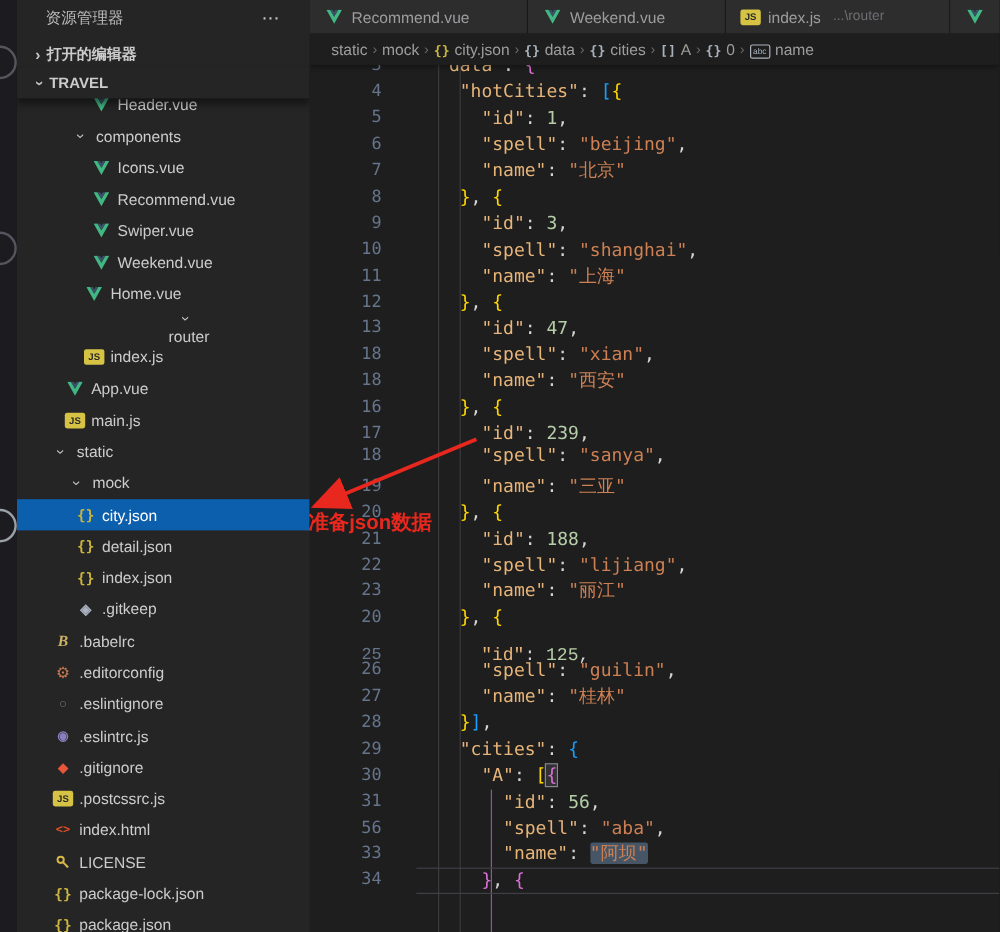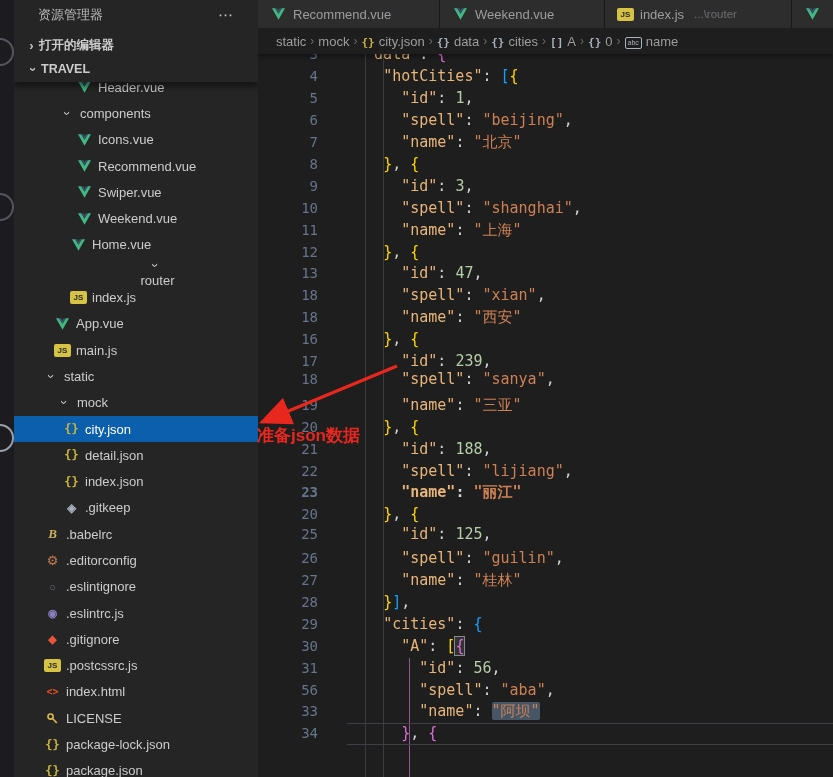--- a/index.html
+++ b/index.html
@@ -444,29 +444,29 @@
           <span class="codetxt"><span class="tk-w">    </span><span class="tk-b1">}</span><span class="tk-p">, </span><span class="tk-b1">{</span></span>
         </div>
         <div class="line" style="top: 384.6px;">
           <span class="gut">21</span>
           <span class="codetxt"><span class="tk-w">      </span><span class="tk-k">"id"</span><span class="tk-p">: </span><span class="tk-n">188</span><span class="tk-p">,</span></span>
         </div>
         <div class="line" style="top: 406.5px;">
           <span class="gut">22</span>
           <span class="codetxt"><span class="tk-w">      </span><span class="tk-k">"spell"</span><span class="tk-p">: </span><span class="tk-s">"lijiang"</span><span class="tk-p">,</span></span>
         </div>
-        <div class="line" style="top: 428.4px; font-weight: bold;">
+        <div class="line" style="top: 428.4px;">
           <span class="gut">23</span>
           <span class="codetxt"><span class="tk-w">      </span><span class="tk-k">"name"</span><span class="tk-p">: </span><span class="tk-s">"丽江"</span></span>
         </div>
         <div class="line" style="top: 450.3px;">
           <span class="gut">20</span>
           <span class="codetxt"><span class="tk-w">    </span><span class="tk-b1">}</span><span class="tk-p">, </span><span class="tk-b1">{</span></span>
         </div>
-        <div class="line" style="top: 470px;">
+        <div class="line" style="top: 482px; font-family: Liberation Mono, monospace;">
           <span class="gut">25</span>
           <span class="codetxt"><span class="tk-w">      </span><span class="tk-k">"id"</span><span class="tk-p">: </span><span class="tk-n">125</span><span class="tk-p">,</span></span>
         </div>
         <div class="line" style="top: 494.1px;">
           <span class="gut">26</span>
           <span class="codetxt"><span class="tk-w">      </span><span class="tk-k">"spell"</span><span class="tk-p">: </span><span class="tk-s">"guilin"</span><span class="tk-p">,</span></span>
         </div>
         <div class="line" style="top: 516px;">
           <span class="gut">27</span>
           <span class="codetxt"><span class="tk-w">      </span><span class="tk-k">"name"</span><span class="tk-p">: </span><span class="tk-s">"桂林"</span></span>

